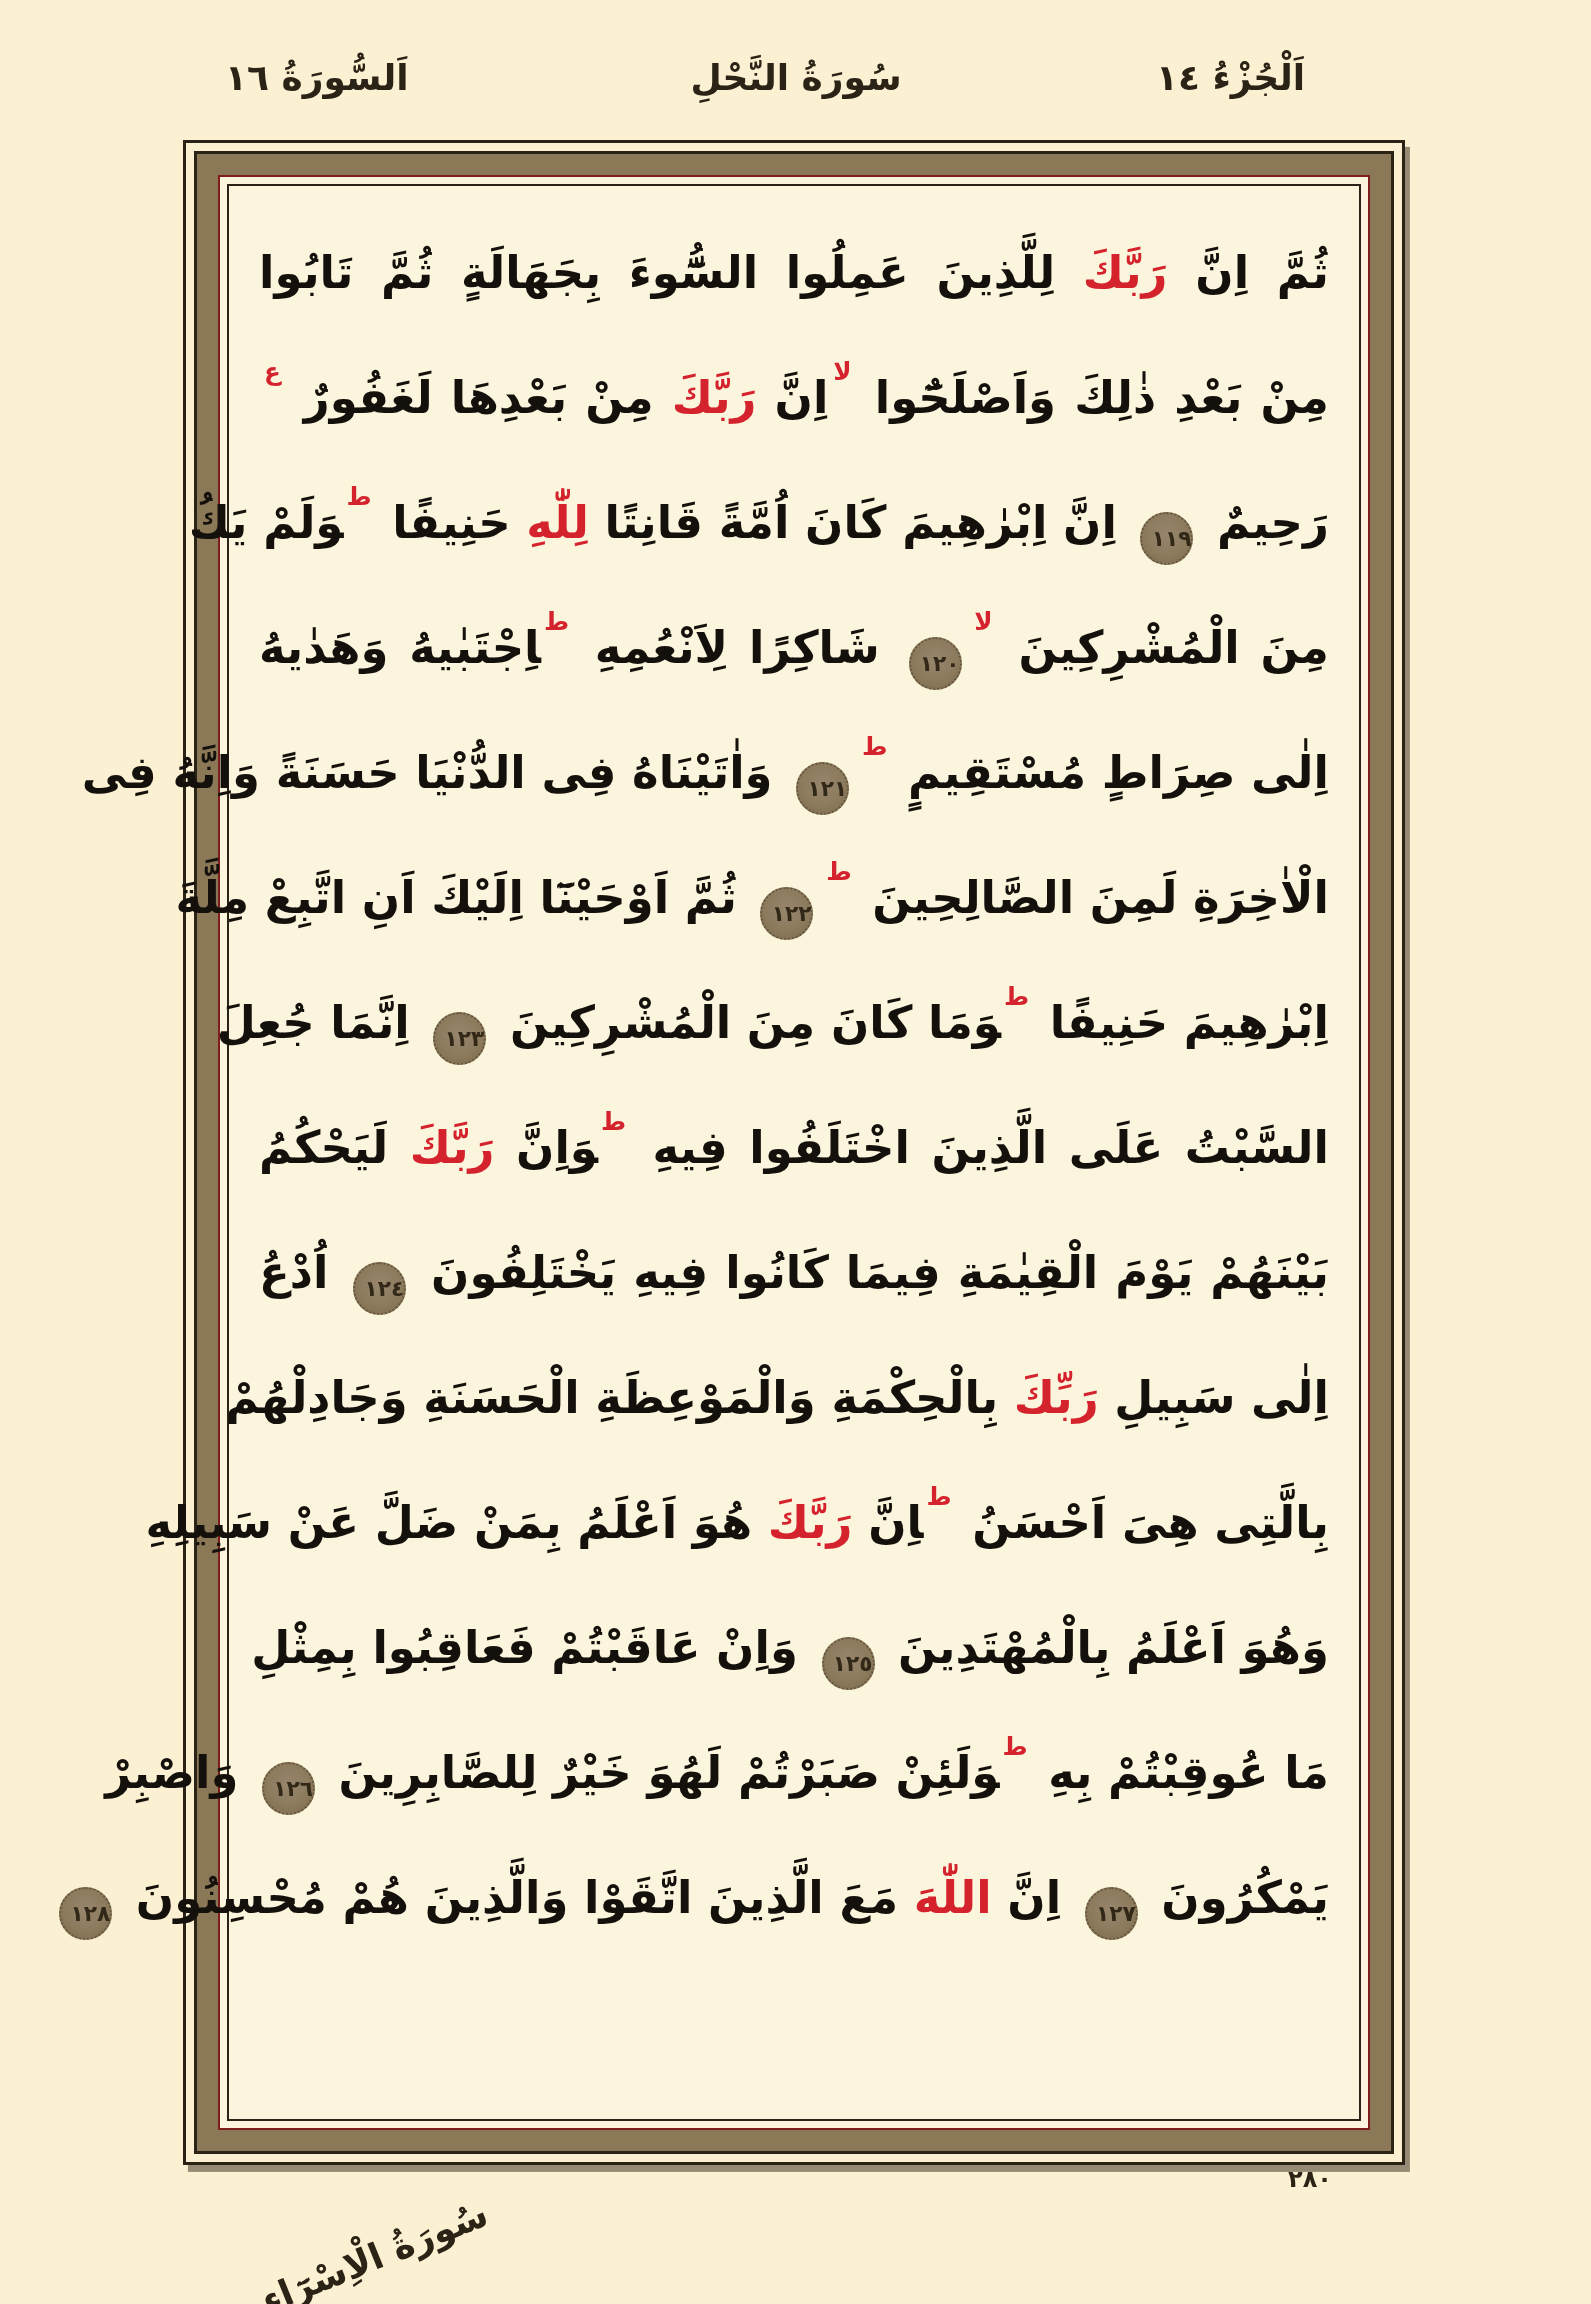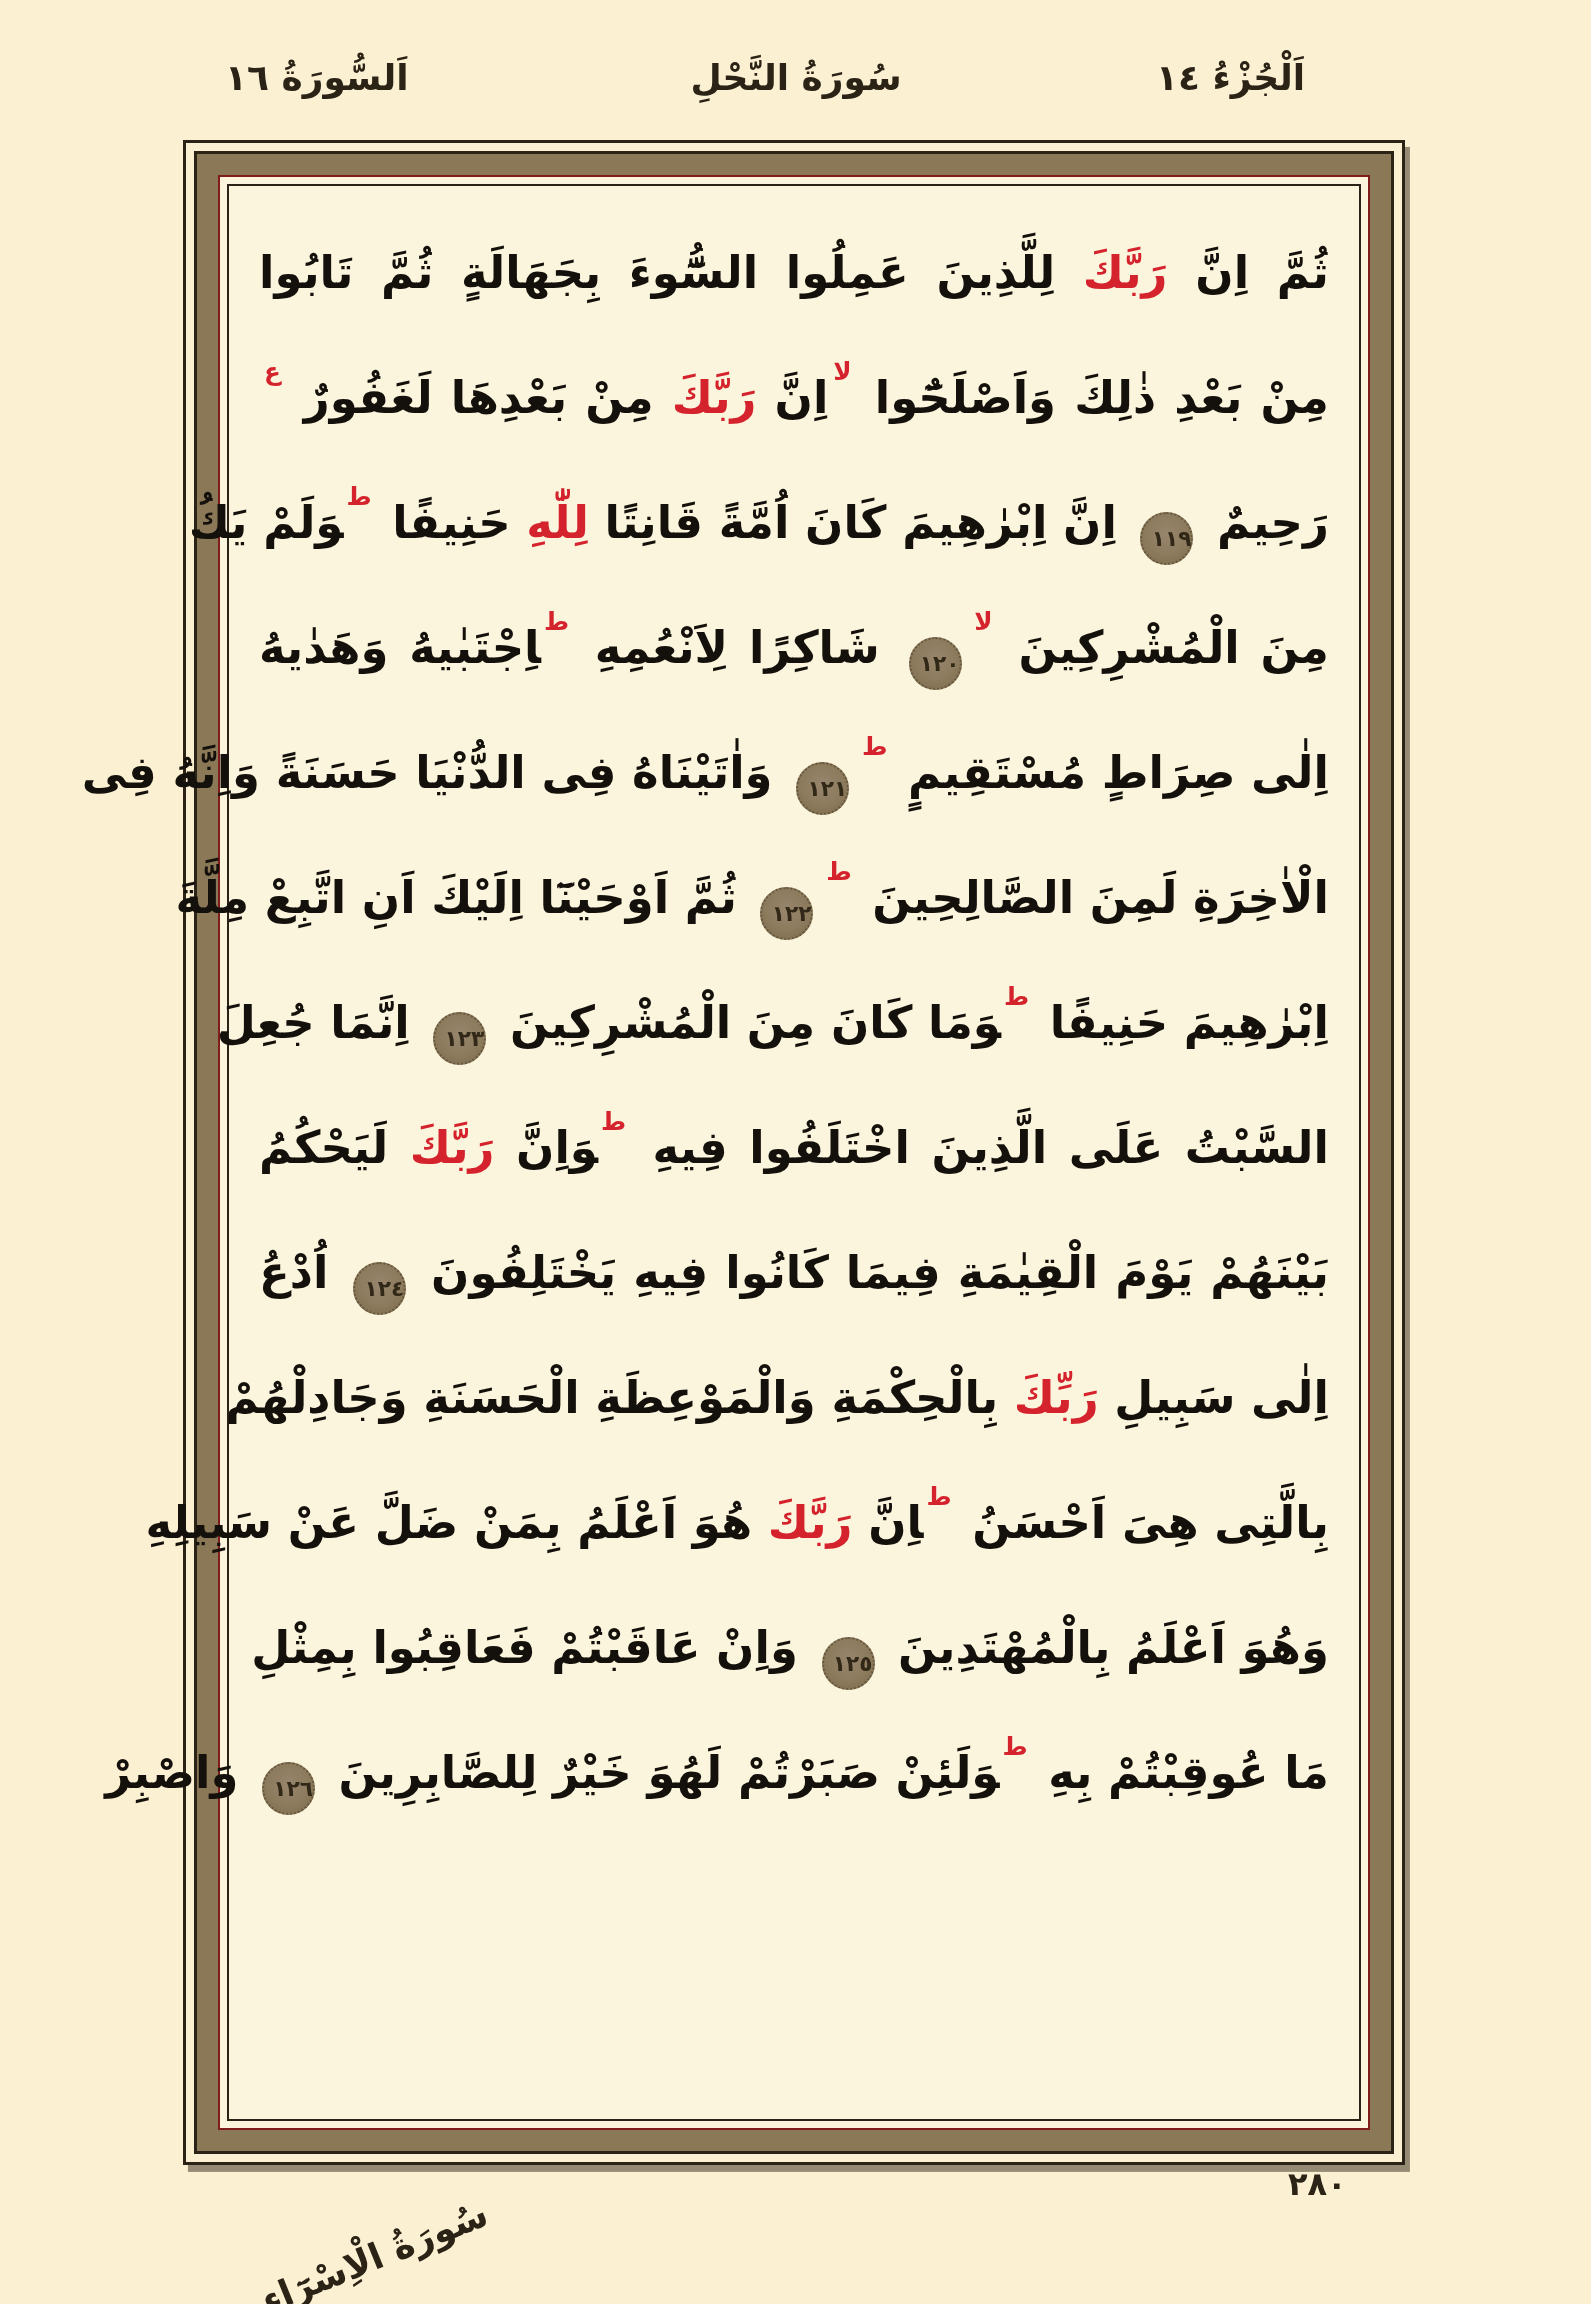--- a/index.html
+++ b/index.html
@@ -41,21 +41,21 @@
     display:inline-block;width:53px;height:53px;border-radius:50%;
     background:radial-gradient(circle at 50% 42%, #97856d 0%, #8d7b5e 55%, #7c6a4d 100%);
     border:2px dotted #665majord;
     border:2px dotted #66573c;
     box-sizing:border-box;
     color:#322817;font-size:21.7px;font-weight:bold;
     text-align:left;line-height:49px;vertical-align:-7.9px;margin:0 7.9px;
     white-space:nowrap;
   }
   
-  .page-number{position:absolute;left:1288px;top:2165px;font-size:32px;font-weight:bold;color:#2a2316;}
+  .page-number{position:absolute;left:1288px;top:2165px;font-size:24px;font-weight:bold;color:#2a2316;}
   .next-surah{
     position:absolute;left:238px;top:2193px;font-size:36px;font-weight:bold;color:#2a2316;
     transform:rotate(-22deg);transform-origin:right top;white-space:nowrap;
   }
 </style>
 </head>
 <body>
 
 <div class="header-label hdr-right">اَلْجُزْءُ ١٤</div>
 <div class="header-label hdr-center">سُورَةُ النَّحْلِ</div>
@@ -72,20 +72,21 @@
             <div class="quran-line"><span>مِنَ الْمُشْرِكِينَ</span> <span class="seg-waqf">لا</span><span class="aya-marker">١٢٠</span> <span>شَاكِرًا لِاَنْعُمِهِ</span> <span class="seg-waqf">ط</span><span>اِجْتَبٰيهُ وَهَدٰيهُ</span> </div>
             <div class="quran-line"><span>اِلٰى صِرَاطٍ مُسْتَقِيمٍ</span> <span class="seg-waqf">ط</span><span class="aya-marker">١٢١</span> <span>وَاٰتَيْنَاهُ فِى الدُّنْيَا حَسَنَةً وَاِنَّهُ فِى</span> </div>
             <div class="quran-line"><span>الْاٰخِرَةِ لَمِنَ الصَّالِحِينَ</span> <span class="seg-waqf">ط</span><span class="aya-marker">١٢٢</span> <span>ثُمَّ اَوْحَيْنَٓا اِلَيْكَ اَنِ اتَّبِعْ مِلَّةَ</span> </div>
             <div class="quran-line"><span>اِبْرٰهِيمَ حَنِيفًا</span> <span class="seg-waqf">ط</span><span>وَمَا كَانَ مِنَ الْمُشْرِكِينَ</span> <span class="aya-marker">١٢٣</span> <span>اِنَّمَا جُعِلَ</span> </div>
             <div class="quran-line"><span>السَّبْتُ عَلَى الَّذِينَ اخْتَلَفُوا فِيهِ</span> <span class="seg-waqf">ط</span><span>وَاِنَّ</span> <span class="seg-red">رَبَّكَ</span> <span>لَيَحْكُمُ</span> </div>
             <div class="quran-line"><span>بَيْنَهُمْ يَوْمَ الْقِيٰمَةِ فِيمَا كَانُوا فِيهِ يَخْتَلِفُونَ</span> <span class="aya-marker">١٢٤</span> <span>اُدْعُ</span> </div>
             <div class="quran-line"><span>اِلٰى سَبِيلِ</span> <span class="seg-red">رَبِّكَ</span> <span>بِالْحِكْمَةِ وَالْمَوْعِظَةِ الْحَسَنَةِ وَجَادِلْهُمْ</span> </div>
             <div class="quran-line"><span>بِالَّتِى هِىَ اَحْسَنُ</span> <span class="seg-waqf">ط</span><span>اِنَّ</span> <span class="seg-red">رَبَّكَ</span> <span>هُوَ اَعْلَمُ بِمَنْ ضَلَّ عَنْ سَبِيلِهِ</span> </div>
             <div class="quran-line"><span>وَهُوَ اَعْلَمُ بِالْمُهْتَدِينَ</span> <span class="aya-marker">١٢٥</span> <span>وَاِنْ عَاقَبْتُمْ فَعَاقِبُوا بِمِثْلِ</span> </div>
             <div class="quran-line"><span>مَا عُوقِبْتُمْ بِهِ</span> <span class="seg-waqf">ط</span><span>وَلَئِنْ صَبَرْتُمْ لَهُوَ خَيْرٌ لِلصَّابِرِينَ</span> <span class="aya-marker">١٢٦</span> <span>وَاصْبِرْ</span> </div>
+            <div class="quran-line"><span>يَمْكُرُونَ</span> <span class="aya-marker">١٢٧</span> <span>اِنَّ</span> <span class="seg-red">اللّٰهَ</span> <span>مَعَ الَّذِينَ اتَّقَوْا وَالَّذِينَ هُمْ مُحْسِنُونَ</span> <span class="aya-marker">١٢٨</span> </div>
           </div>
       </div>
     </div>
   </div>
 </div>
 
 <div class="page-number">٢٨٠</div>
 <div class="next-surah">سُورَةُ الْاِسْرَٓاءِ</div>
 
 

